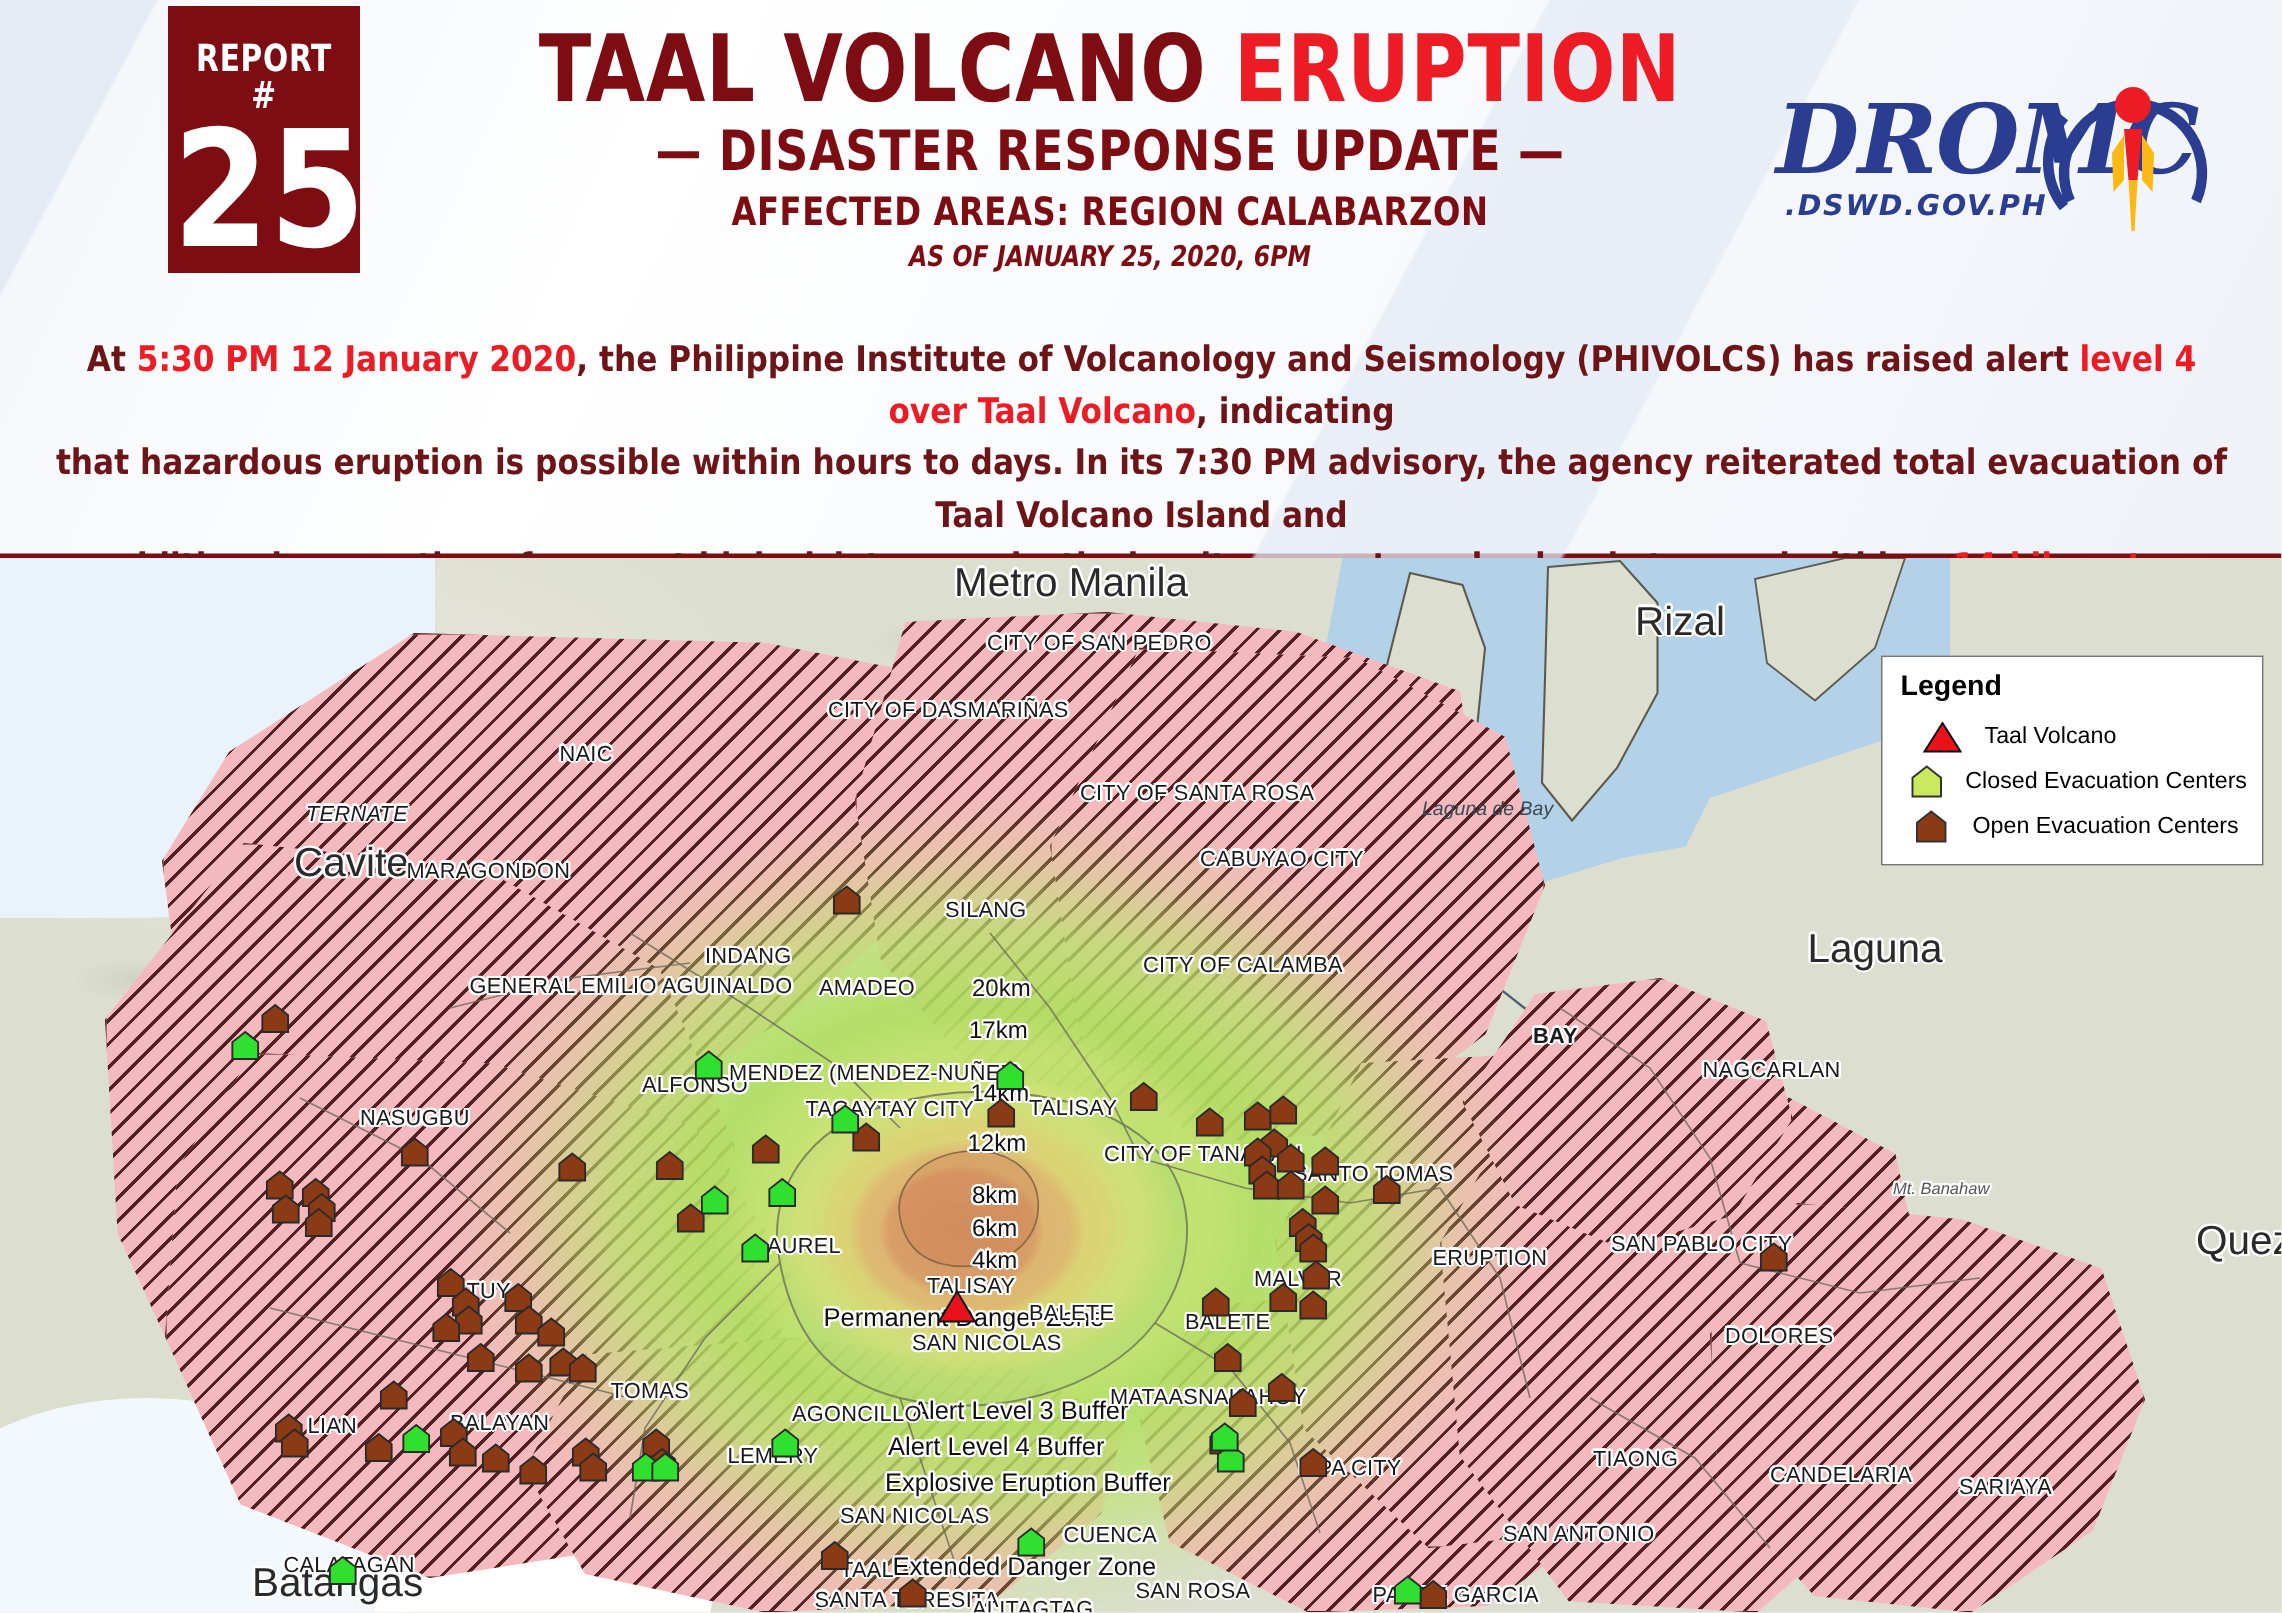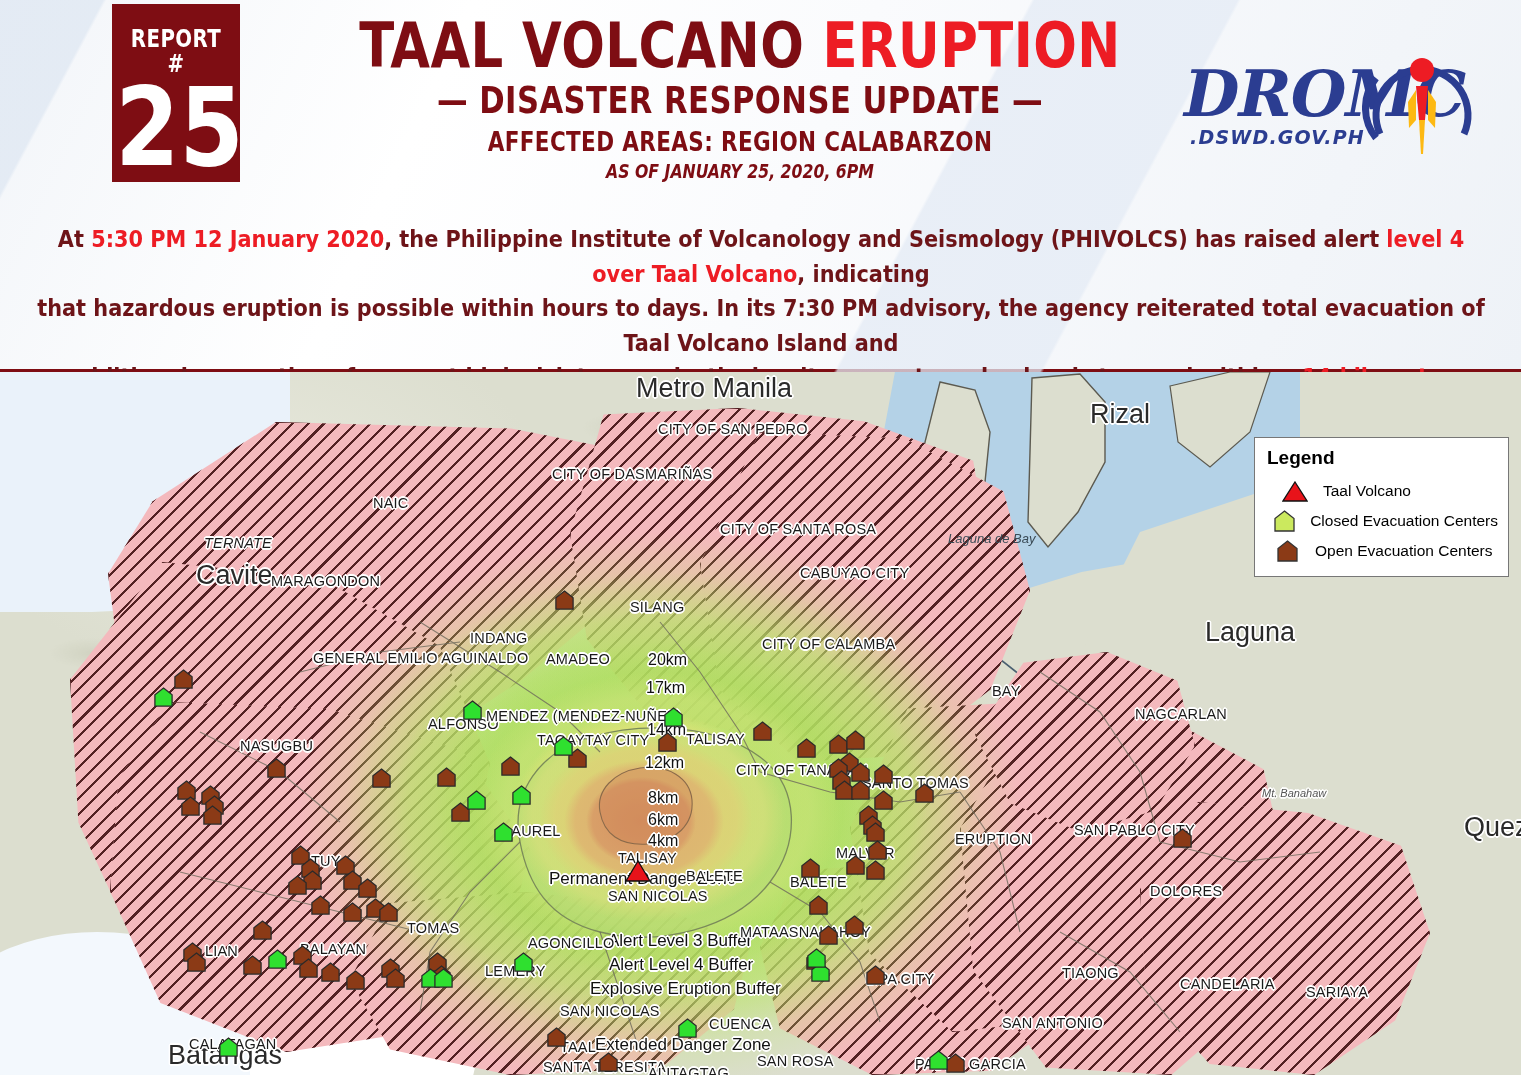--- a/index.html
+++ b/index.html
@@ -341,21 +341,21 @@
     <div class="mlabel km" style="left:648px;top:279px;">20km</div>
     <div class="mlabel km" style="left:646px;top:307px;">17km</div>
     <div class="mlabel km" style="left:647px;top:349px;">14km</div>
     <div class="mlabel km" style="left:645px;top:382px;">12km</div>
     <div class="mlabel km" style="left:648px;top:417px;">8km</div>
     <div class="mlabel km" style="left:648px;top:439px;">6km</div>
     <div class="mlabel km" style="left:648px;top:460px;">4km</div>
 
     <div class="mlabel buf" style="left:549px;top:497px;">Permanent Danger Zone</div>
     <div class="mlabel buf" style="left:608px;top:559px;">Alert Level 3 Buffer</div>
-    <div class="mlabel buf" style="left:609px;top:583px;text-align:right;">Alert Level 4 Buffer</div>
+    <div class="mlabel buf" style="left:592px;top:583px;text-align:right;">Alert Level 4 Buffer</div>
     <div class="mlabel buf" style="left:590px;top:607px;">Explosive Eruption Buffer</div>
     <div class="mlabel buf" style="left:595px;top:663px;">Extended Danger Zone</div>
 
     <div class="mlabel prov" style="left:636px;top:1px;">Metro Manila</div>
     <div class="mlabel prov" style="left:1090px;top:27px;">Rizal</div>
     <div class="mlabel prov" style="left:1205px;top:245px;">Laguna</div>
     <div class="mlabel prov" style="left:196px;top:188px;">Cavite</div>
     <div class="mlabel prov" style="left:168px;top:668px;">Batangas</div>
     <div class="mlabel prov" style="left:1464px;top:440px;">Quez</div>
 
@@ -373,21 +373,21 @@
     <div class="mlabel mun" style="left:271px;top:201px;">MARAGONDON</div>
     <div class="mlabel mun" style="left:313px;top:278px;">GENERAL EMILIO AGUINALDO</div>
     <div class="mlabel mun" style="left:470px;top:258px;">INDANG</div>
     <div class="mlabel mun" style="left:546px;top:279px;">AMADEO</div>
     <div class="mlabel mun" style="left:428px;top:344px;">ALFONSO</div>
     <div class="mlabel mun" style="left:486px;top:336px;">MENDEZ (MENDEZ-NUÑEZ)</div>
     <div class="mlabel mun" style="left:537px;top:360px;">TAGAYTAY CITY</div>
     <div class="mlabel mun" style="left:686px;top:359px;">TALISAY</div>
     <div class="mlabel mun" style="left:736px;top:390px;">CITY OF TANAUAN</div>
     <div class="mlabel mun" style="left:862px;top:403px;">SANTO TOMAS</div>
-    <div class="mlabel mun" style="left:992px;top:311px;">BAY</div>
+    <div class="mlabel mun" style="left:1022px;top:311px;font-weight:bold;">BAY</div>
     <div class="mlabel mun" style="left:1135px;top:334px;">NAGCARLAN</div>
     <div class="mlabel mun" style="left:1074px;top:450px;">SAN PABLO CITY</div>
     <div class="mlabel mun" style="left:955px;top:459px;">ERUPTION</div>
     <div class="mlabel mun" style="left:1150px;top:511px;">DOLORES</div>
     <div class="mlabel mun" style="left:836px;top:473px;">MALVAR</div>
     <div class="mlabel mun" style="left:790px;top:502px;">BALETE</div>
     <div class="mlabel mun" style="left:740px;top:552px;">MATAASNAKAHOY</div>
     <div class="mlabel mun" style="left:866px;top:599px;">LIPA CITY</div>
     <div class="mlabel mun" style="left:1062px;top:593px;">TIAONG</div>
     <div class="mlabel mun" style="left:1180px;top:604px;">CANDELARIA</div>

